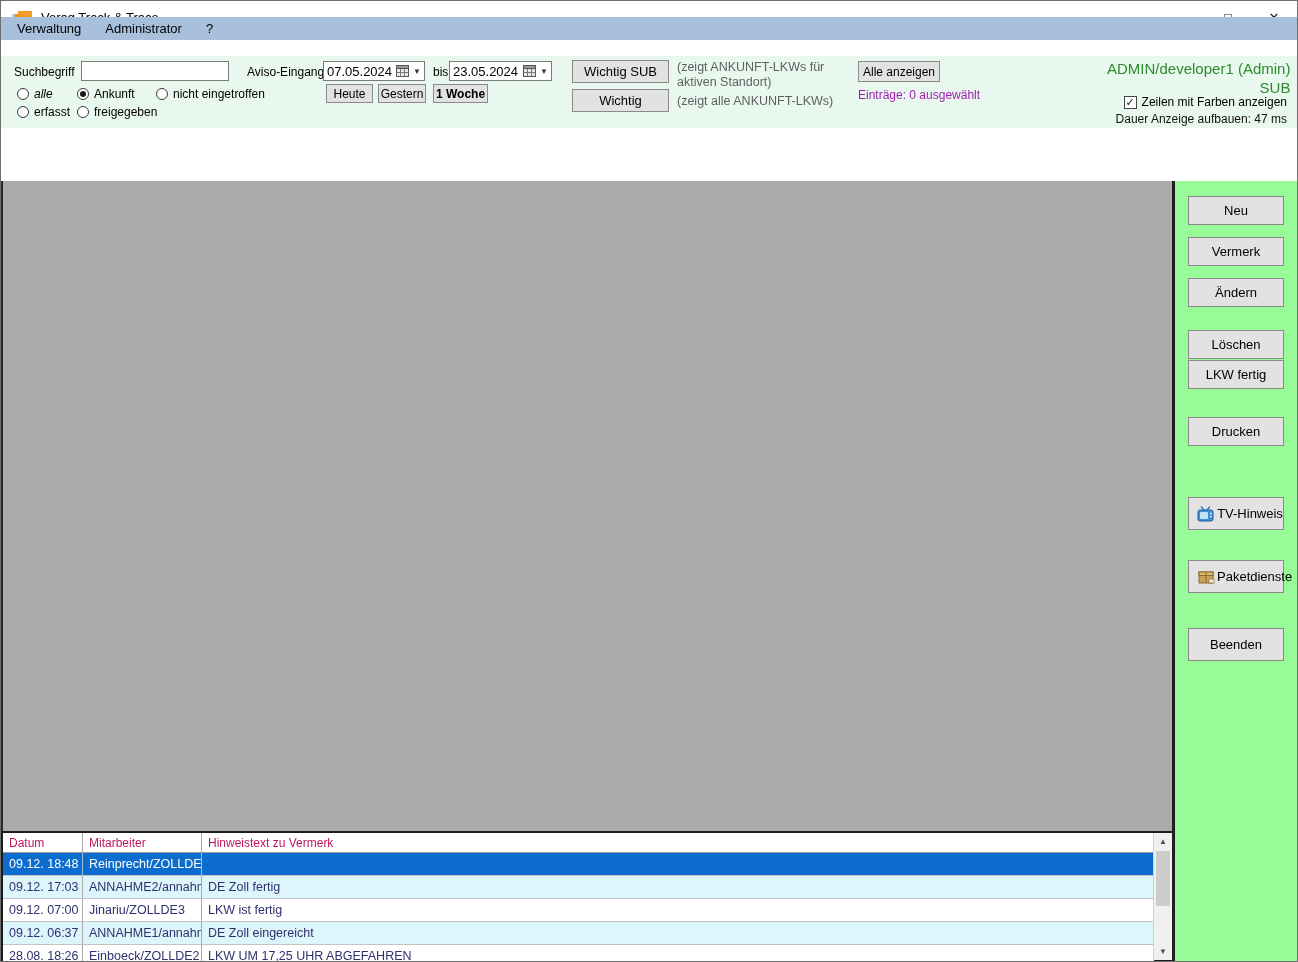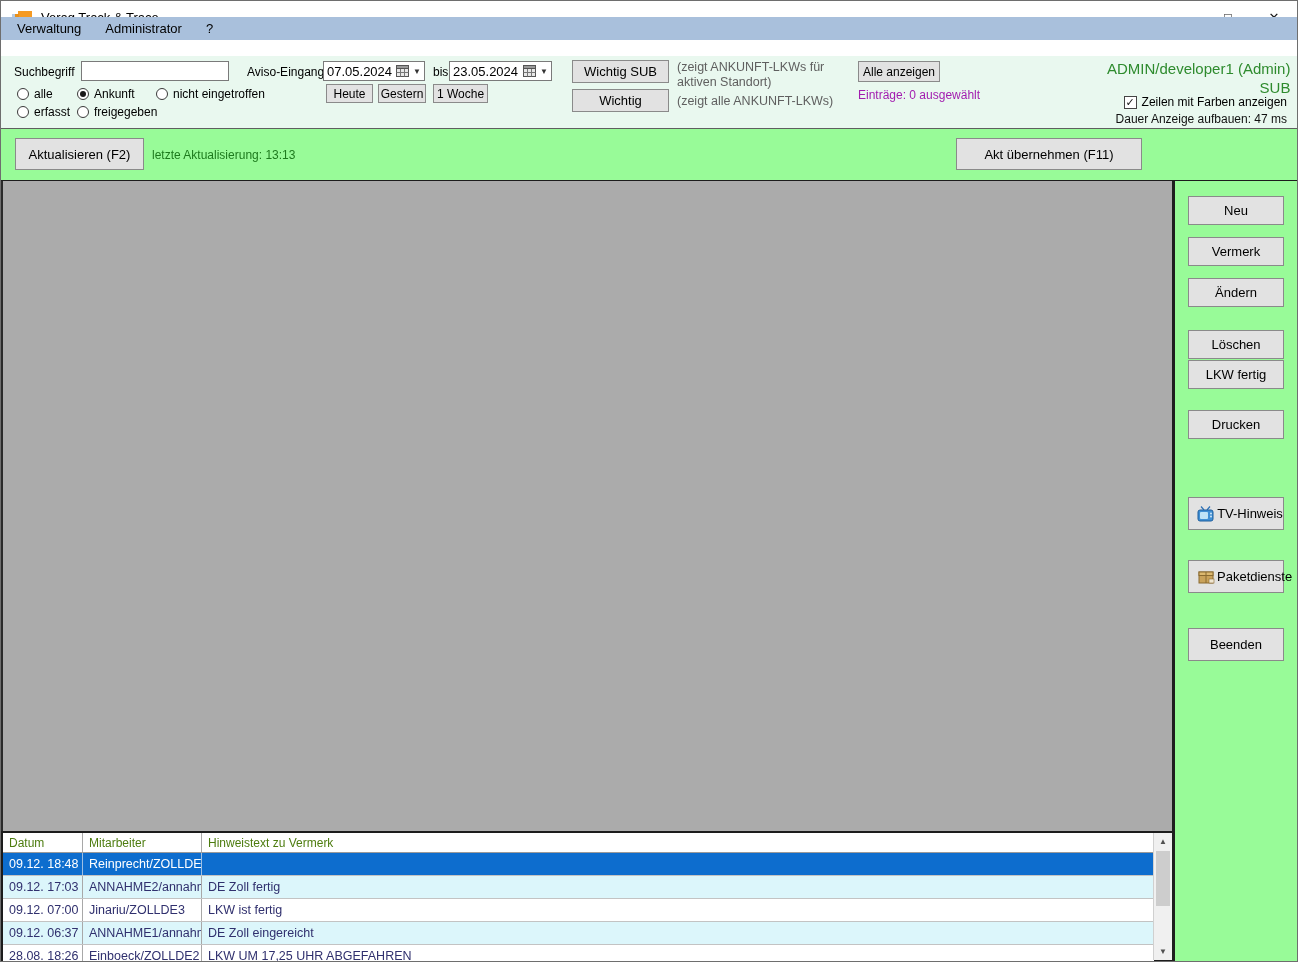--- a/index.html
+++ b/index.html
@@ -44,21 +44,21 @@
   .v-divider{position:absolute;top:180px;bottom:0;left:1171px;width:3px;background:#1f1f1f;}
   .sidebar{position:absolute;top:180px;left:1174px;right:0;bottom:0;background:#98fb98;}
   .side-btn{left:13px;width:96px;height:29px;}
   .side-btn.tall{height:33px;justify-content:flex-start;padding-left:8px;}
   .side-btn.tall .side-label{flex:1;text-align:center;}
   .side-icon{width:20px;height:16px;flex:0 0 auto;}
   
   .table-area{position:absolute;left:0;top:830px;width:1171px;height:132px;background:#fff;border-top:2px solid #1c1c1c;border-left:2px solid #1c1c1c;border-bottom:3px solid #1c1c1c;box-sizing:border-box;}
   .tbl{position:absolute;left:0;top:0;width:1151px;}
   .tbl-header{display:flex;height:19px;background:#fff;border-bottom:1px solid #9a9a9a;}
-  .tbl-header .cell{font-size:12px;color:#4d7c0f;}
+  .tbl-header .cell{font-size:12px;color:#be185d;}
   .cell{box-sizing:border-box;padding:2px 6px;border-right:1px solid #a8a8a8;display:flex;align-items:center;overflow:hidden;white-space:nowrap;}
   .c-datum{width:80px;flex:0 0 auto;}
   .c-mit{width:119px;flex:0 0 auto;}
   .c-hin{flex:1;border-right:none;}
   .tbl-row{display:flex;height:22px;font-size:12.5px;color:#30306e;border-bottom:1px solid #c3c3c3;background:#fff;}
   .tbl-row.cyan{background:#dcf6fb;}
   .tbl-row.selected{background:#0d6dce;color:#fff;}
   .tbl-row.selected .cell{border-right-color:#9dbfe4;}
   .scrollbar{position:absolute;right:0;top:0;width:18px;height:127px;background:#f0f0f0;border-left:1px solid #d0d0d0;}
   .scroll-btn{position:absolute;left:0;width:18px;height:17px;display:flex;align-items:center;justify-content:center;font-size:8px;color:#505050;}
@@ -91,21 +91,21 @@
   <div class="menubar">
     <div class="menu-item">Verwaltung</div>
     <div class="menu-item">Administrator</div>
     <div class="menu-item">?</div>
   </div>
 
   <div class="filter-panel">
     <span class="fp-label" style="left:13px;top:9px;">Suchbegriff</span>
     <input class="text-input" style="left: 80px; top: 5px; width: 148px; height: 20px;" value="">
 
-    <div class="radio-item" style="left:16px;top:31px;">
+    <div class="radio-item" style="left:16px;top:31px;font-style:italic;">
       <span class="radio-circle"></span>
       <span>alle</span>
     </div>
     <div class="radio-item" style="left:76px;top:31px;">
       <span class="radio-circle checked"></span>
       <span>Ankunft</span>
     </div>
     <div class="radio-item" style="left:155px;top:31px;">
       <span class="radio-circle"></span>
       <span>nicht eingetroffen</span>
@@ -140,57 +140,52 @@
         <rect x="0.5" y="0.5" width="12" height="3" fill="#9a9a9a" stroke="#555"></rect>
         <line x1="4.5" y1="4" x2="4.5" y2="11.5" stroke="#777"></line>
         <line x1="8.5" y1="4" x2="8.5" y2="11.5" stroke="#777"></line>
         <line x1="0.5" y1="7.5" x2="12.5" y2="7.5" stroke="#777"></line>
       </svg>
       <span class="dd-arrow">▼</span>
     </div>
 
     <div class="btn small" style="left:325px;top:28px;width:47px;height:19px;">Heute</div>
     <div class="btn small" style="left:377px;top:28px;width:48px;height:19px;">Gestern</div>
-    <div class="btn small" style="left:432px;top:28px;width:55px;height:19px;">1 Woche</div>
+    <div class="btn small" style="left:432px;top:28px;width:55px;height:19px;font-weight:bold;">1 Woche</div>
 
     <div class="btn" style="left:571px;top:4px;width:97px;height:23px;">Wichtig SUB</div>
     <div class="desc-text" style="left:676px;top:4px;width:185px;">(zeigt ANKUNFT-LKWs für aktiven Standort)</div>
     <div class="btn" style="left:571px;top:33px;width:97px;height:23px;">Wichtig</div>
     <div class="desc-text" style="left:676px;top:38px;width:220px;">(zeigt alle ANKUNFT-LKWs)</div>
 
     <div class="btn small" style="left:857px;top:5px;width:82px;height:21px;">Alle anzeigen</div>
     <div class="fp-label green-text" style="left:857px;top:32px;">Einträge: 0 ausgewählt</div>
 
     <div class="user-block">
       <div>ADMIN/developer1 (Admin)</div>
       <div>SUB</div>
     </div>
     <div class="chk-row">
       <span class="checkbox">✓</span>
       <span>Zeilen mit Farben anzeigen</span>
     </div>
     <div class="duration-text">Dauer Anzeige aufbauen: 47 ms</div>
   </div>
 
-  <div class="action-bar">
-    <div class="btn" style="left:14px;top:9px;width:129px;height:32px;">Aktualisieren (F2)</div>
-    <div class="last-update">letzte Aktualisierung: 13:13</div>
-    <div class="btn" style="left:955px;top:9px;width:186px;height:32px;">Akt übernehmen (F11)</div>
-  </div>
 
   <div class="content-gray"></div>
   <div class="v-divider"></div>
 
   <div class="sidebar">
     <div class="btn side-btn" style="top:15px;">Neu</div>
     <div class="btn side-btn" style="top:56px;">Vermerk</div>
     <div class="btn side-btn" style="top:97px;">Ändern</div>
     <div class="btn side-btn" style="top:149px;">Löschen</div>
     <div class="btn side-btn" style="top:179px;">LKW fertig</div>
-    <div class="btn side-btn" style="top:229px;">Drucken</div>
+    <div class="btn side-btn" style="top:236px;">Drucken</div>
 
     <div class="btn side-btn tall" style="top:316px;">
       <svg class="side-icon" viewBox="0 0 20 16">
         <line x1="7" y1="4" x2="4" y2="0.5" stroke="#2a6fb5" stroke-width="1.2"></line>
         <line x1="10" y1="4" x2="13" y2="0.5" stroke="#2a6fb5" stroke-width="1.2"></line>
         <rect x="1" y="4" width="15" height="11" rx="2" fill="#3f8fd4" stroke="#1f5f9e"></rect>
         <rect x="3" y="6" width="8" height="7" rx="1" fill="#bfe3f7"></rect>
         <circle cx="14" cy="7.5" r="0.9" fill="#dff0fb"></circle>
         <circle cx="14" cy="10.5" r="0.9" fill="#dff0fb"></circle>
       </svg>

